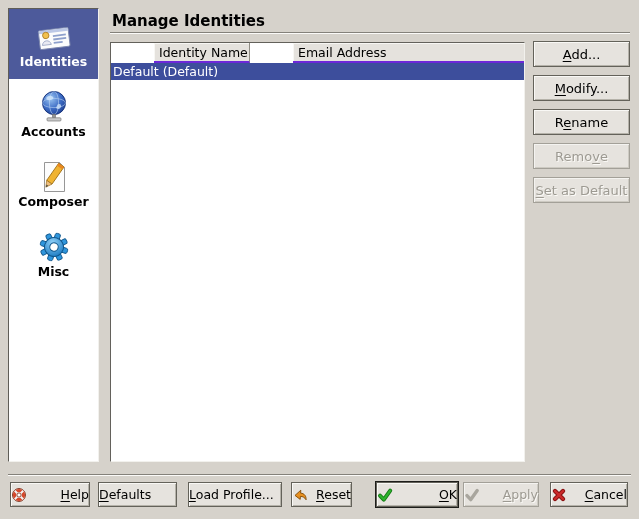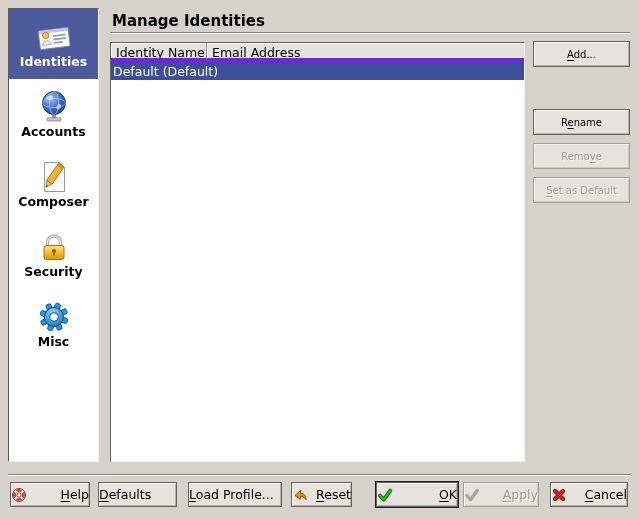--- a/index.html
+++ b/index.html
@@ -34,23 +34,23 @@
   .title-sep{left:110px;top:32px;width:520px;}
   .bottom-sep{left:8px;top:474px;width:623px;}
   
   .id-table{
     position:absolute;left:110px;top:42px;width:415px;height:420px;box-sizing:border-box;
     background:var(--panel-bg);border:1px solid;border-color:#63615b #f2f1ed #f2f1ed #63615b;
   }
   .thead{display:flex;height:20px;}
   .th{
     box-sizing:border-box;background:var(--header-bg);
-    border-right:1px solid #8f8c83;border-bottom:5px solid #6d28d9;
+    border-right:1px solid #8f8c83;border-bottom:2px solid #6d28d9;
     box-shadow:inset 1px 1px 0 #f8f7f4;
-    padding:1px 0 8px 5px;font-size:12.5px;line-height:17px;white-space:nowrap;overflow:hidden;
+    padding:1px 0 8px 5px;font-size:12.5px;line-height:17px;white-space:nowrap;overflow:hidden;margin-left:43px;
   }
   .th1{width:96px;}
   .th2{flex:1;border-right:none;}
   .trow{display:flex;height:17px;background:var(--row-selected-bg);color:var(--selected-text);
     font-size:12.5px;line-height:17px;white-space:nowrap;}
   .tcell1{width:96px;box-sizing:border-box;padding-left:2px;overflow:visible;}
   .tcell2{padding-left:4px;}
   
   .btn{
     position:absolute;box-sizing:border-box;background:var(--button-face);
@@ -58,21 +58,21 @@
     box-shadow:inset 1px 1px 0 #f9f8f5, inset -1px -1px 0 #b5b2a9;
     display:flex;align-items:center;justify-content:center;gap:4px;
     font-size:12.5px;color:#000;white-space:nowrap;padding:0;
     font-family:inherit;
   }
   .btn .mn{text-decoration:underline;text-underline-offset:2px;}
   .btn.disabled{color:var(--disabled-text);border-color:#a3a098;
     box-shadow:inset 1px 1px 0 #f4f3f0, inset -1px -1px 0 #cdcac2;
     text-shadow:1px 1px 0 #fbfaf7;}
   .btn.default{box-shadow:0 0 0 1px #1d1d1a, inset 1px 1px 0 #f9f8f5, inset -1px -1px 0 #b5b2a9;}
-  .side-btn{left:533px;width:97px;height:26px;font-size:10px;}
+  .side-btn{left:533px;width:97px;height:26px;font-size:13px;}
   .sb0{top:41px;} .sb1{top:75px;} .sb2{top:109px;} .sb3{top:143px;} .sb4{top:177px;}
   .bot-btn{top:482px;height:25px;justify-content:space-between;}
   .bb-help{left:10px;width:80px;}
   .bb-defaults{left:98px;width:79px;}
   .bb-load{left:188px;width:94px;}
   .bb-reset{left:291px;width:61px;}
   .bb-ok{left:376px;width:82px;}
   .bb-apply{left:463px;width:76px;}
   .bb-cancel{left:550px;width:78px;}
   .mini-icn{width:16px;height:16px;display:block;flex:0 0 auto;}
@@ -133,39 +133,20 @@
             <rect x="13" y="2" width="6.5" height="21" fill="#f0b332" stroke="#9a6a10" stroke-width="0.8"></rect>
             <rect x="13" y="2" width="6.5" height="3" fill="#e88820"></rect>
             <polygon points="13,23 19.5,23 16.2,29" fill="#eebf80" stroke="#9a6a10" stroke-width="0.6"></polygon>
             <polygon points="15.2,26.5 17.2,26.5 16.2,29" fill="#444"></polygon>
           </g>
         </svg>
       </span>
       <span class="lbl">Composer</span>
     </div>
 
-    <div class="side-item">
-      <span class="icn">
-        <svg width="36" height="32" viewBox="0 0 36 32">
-          <defs>
-            <linearGradient id="gold" x1="0" y1="0" x2="0" y2="1">
-              <stop offset="0%" stop-color="#ffe28a"></stop>
-              <stop offset="55%" stop-color="#f2b928"></stop>
-              <stop offset="100%" stop-color="#d8960e"></stop>
-            </linearGradient>
-          </defs>
-          <path d="M11.5 16 v-5 a6.5 6 0 0 1 13 0 V16" fill="none" stroke="#b3b3b3" stroke-width="3.4"></path>
-          <path d="M11.5 16 v-5 a6.5 6 0 0 1 13 0 V16" fill="none" stroke="#e6e6e6" stroke-width="1.2"></path>
-          <rect x="8" y="14.5" width="20" height="14" rx="2.5" fill="url(#gold)" stroke="#a0720e"></rect>
-          <circle cx="18" cy="20" r="2" fill="#8a6206"></circle>
-          <rect x="17.2" y="20.5" width="1.6" height="4" fill="#8a6206"></rect>
-        </svg>
-      </span>
-      <span class="lbl">Security</span>
-    </div>
 
     <div class="side-item">
       <span class="icn">
         <svg width="36" height="34" viewBox="0 0 36 34">
           <defs>
             <radialGradient id="gearg" cx="35%" cy="30%" r="80%">
               <stop offset="0%" stop-color="#8fd0f8"></stop>
               <stop offset="100%" stop-color="#1878c0"></stop>
             </radialGradient>
           </defs>
@@ -199,20 +180,23 @@
       <div class="th th2">Email Address</div>
     </div>
     <div class="trow">
       <div class="tcell1">Default (Default)</div>
     </div>
   </div>
 
   <button class="btn side-btn sb0">
     <span><span></span><span class="mn">A</span><span>dd...</span></span>
   </button>
+  <button class="btn side-btn sb1">
+    <span><span></span><span class="mn">M</span><span>odify...</span></span>
+  </button>
   <button class="btn side-btn sb2">
     <span><span>R</span><span class="mn">e</span><span>name</span></span>
   </button>
   <button class="btn side-btn sb3 disabled">
     <span><span>Remo</span><span class="mn">v</span><span>e</span></span>
   </button>
   <button class="btn side-btn sb4 disabled">
     <span><span></span><span class="mn">S</span><span>et as Default</span></span>
   </button>
 

